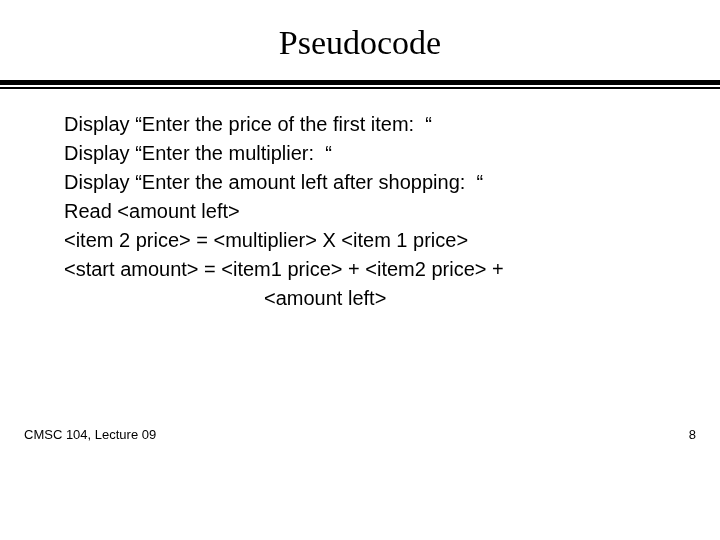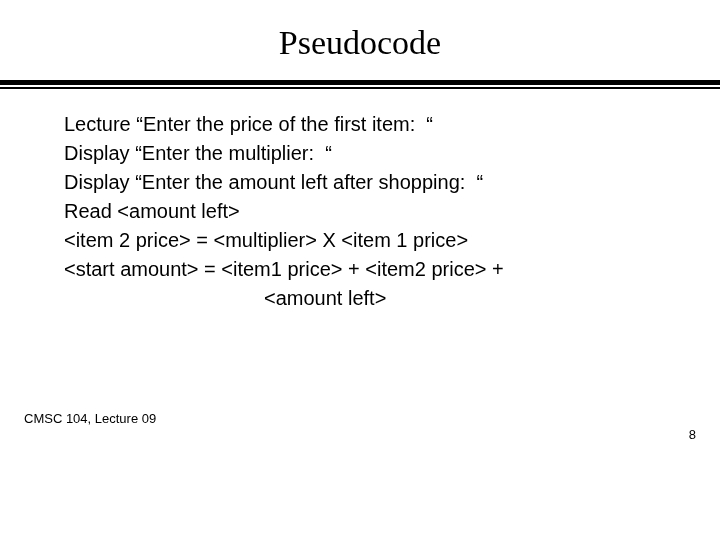--- a/index.html
+++ b/index.html
@@ -6,37 +6,37 @@
   html, body { width: 720px; height: 540px; background: #fff; font-family: Arial, Helvetica, sans-serif; color: #000; }
   .slide { width: 720px; height: 460px; position: relative; padding: 24px 0 0 0; }
   .title { font-family: "Times New Roman", Times, serif; font-size: 34px; text-align: center; margin-bottom: 18px; }
   .divider { position: relative; height: 10px; margin-bottom: 20px; }
   .divider .thick { position: absolute; left: 0; right: 0; top: 0; height: 5px; background: #000; }
   .divider .thin  { position: absolute; left: 0; right: 0; top: 7px; height: 2px; background: #000; }
   .body { padding: 0 48px 0 64px; font-size: 20px; line-height: 1.45; }
   .body .line { white-space: pre; }
   .indent { padding-left: 200px; }
   .footer { position: absolute; bottom: 18px; left: 24px; right: 24px; font-size: 13px; color: #000; }
-  .footer .left { position: absolute; left: 0; bottom: 16px; }
+  .footer .left { position: absolute; left: 0; bottom: 0; }
   .footer .right { position: absolute; right: 0; bottom: 0; }
 </style>
 </head>
 <body>
 
 <div class="slide">
 
   <div class="title">Pseudocode</div>
 
   <div class="divider">
     <div class="thick"></div>
     <div class="thin"></div>
   </div>
 
   <div class="body">
-    <div class="line">Lecture “Enter the price of the first item:  “</div>
+    <div class="line">Display “Enter the price of the first item:  “</div>
     <div class="line">Display “Enter the multiplier:  “</div>
     <div class="line">Display “Enter the amount left after shopping:  “</div>
     <div class="line">Read &lt;amount left&gt;</div>
     <div class="line">&lt;item 2 price&gt; = &lt;multiplier&gt; X &lt;item 1 price&gt;</div>
     <div class="line">&lt;start amount&gt; = &lt;item1 price&gt; + &lt;item2 price&gt; +</div>
     <div class="line indent">&lt;amount left&gt;</div>
   </div>
 
   <div class="footer">
     <div class="left">CMSC 104, Lecture 09</div>

